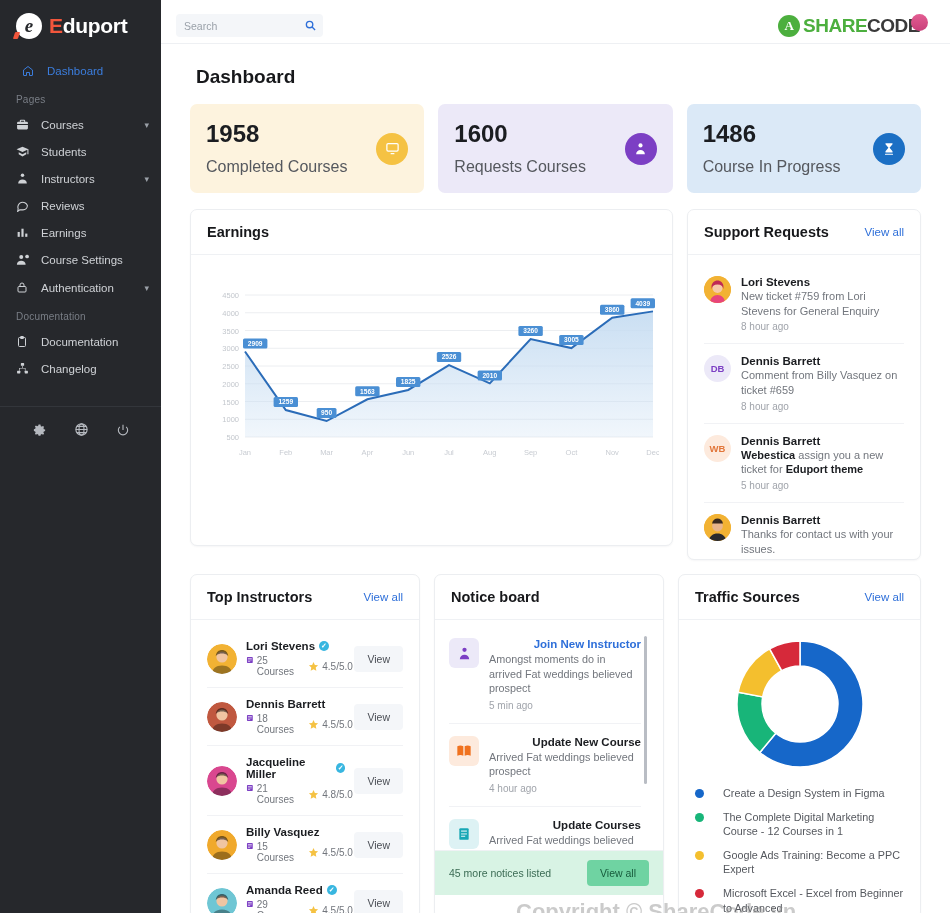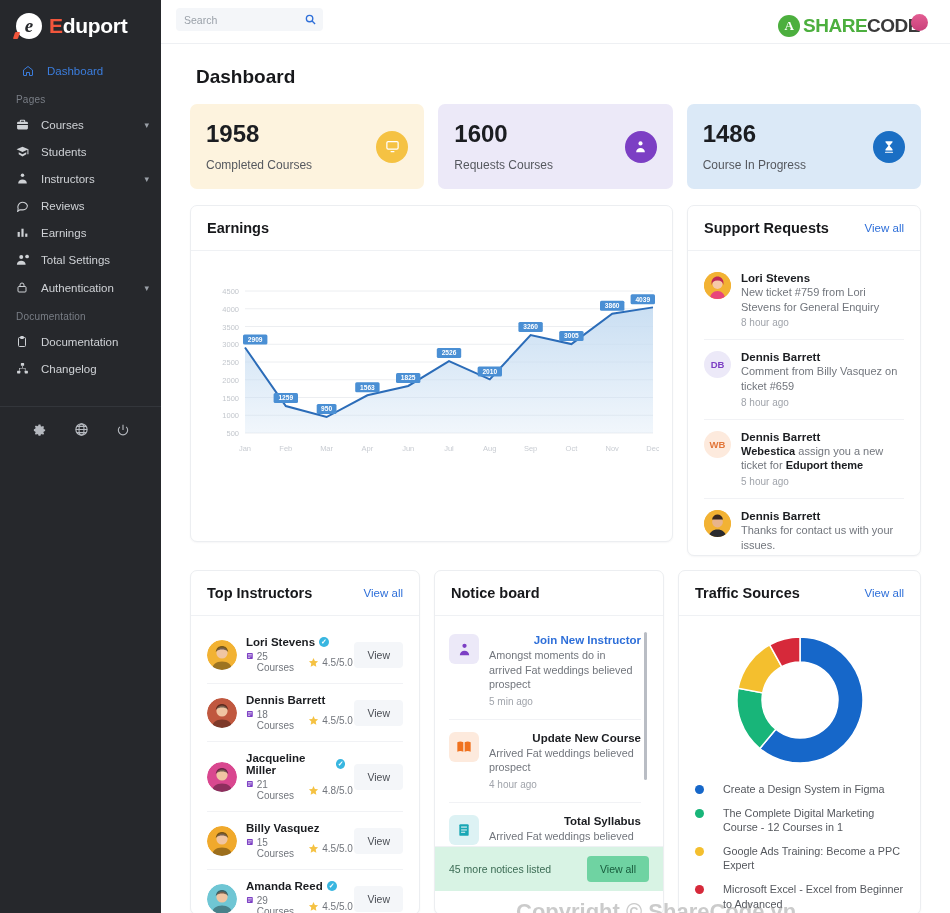--- a/index.html
+++ b/index.html
@@ -65,21 +65,21 @@
     border-top: 1px solid #33363b;
     margin-top: 24px;
   }
   .sidebar-footer .fic { color: #b5b9bf; cursor: pointer; }
 
   
   .main { flex: 1 1 auto; height: 913px; position: relative; background:#fff; }
   .topbar {
     height: 44px; background: #fff;
     border-bottom: 1px solid #eef0f3;
-    display: flex; 
+    display: flex; align-items: center;
     padding: 8px 22px 0 15px;
   }
   .search-wrap {
     position: relative; width: 147px; height: 23px;
     background: #f4f6f9; border-radius: 4px;
     display: flex; align-items: center; padding: 0 8px;
   }
   .search-input {
     border: 0; outline: none; background: transparent;
     font-size: 10.5px; color: #6b7179; width: 118px;
@@ -119,21 +119,21 @@
   
   .stats { display: flex; gap: 14px; margin-bottom: 16px; justify-content: center; }
   .stat {
     flex: 1 1 0; border-radius: 7px;
     padding: 17px 16px 17px 16px;
     display: flex; align-items: center; justify-content: space-between;
     min-height: 76px;
   }
   .stat .num { font-size: 24px; font-weight: bold; color: #1b1d21; line-height: 1.05; }
   .stat .num .u { font-size: 16px; }
-  .stat .lbl { font-size: 12px; color: #55585e; margin-top: 12px; }
+  .stat .lbl { font-size: 16px; color: #55585e; margin-top: 12px; }
   .stat .circ {
     width: 32px; height: 32px; border-radius: 50%;
     display: flex; align-items: center; justify-content: center;
     color: #fff; flex: 0 0 32px;
   }
 
   
   .row { display: flex; gap: 14px; margin-bottom: 14px; }
   .panel {
     background: #fff; border: 1px solid #eceef1;
@@ -313,21 +313,21 @@
       </div>
 
       <div class="nav-item">
         <span class="ic">
           <svg width="14" height="14" viewBox="0 0 24 24" fill="#cfd2d6">
               <circle cx="9" cy="7" r="3.4"></circle>
               <path d="M1.5 20c0-3.9 3.3-6.5 7.5-6.5s7.5 2.6 7.5 6.5z"></path>
               <circle cx="19" cy="6" r="3.2"></circle>
             </svg>
         </span>
-        <span class="lbl">Total Settings</span>
+        <span class="lbl">Course Settings</span>
       </div>
 
       <div class="nav-item">
         <span class="ic">
           <svg width="12" height="13" viewBox="0 0 24 24" fill="none" stroke="#cfd2d6" stroke-width="2">
               <rect x="4" y="10" width="16" height="11" rx="2"></rect>
               <path d="M8 10V7a4 4 0 0 1 8 0v3"></path>
             </svg>
         </span>
         <span class="lbl">Authentication</span>
@@ -798,21 +798,21 @@
             <div class="nb-item">
               <div class="nb-ic" style="background:#ddf2f4">
                 <svg width="14" height="14" viewBox="0 0 24 24" fill="#19a7b5">
                     <rect x="4" y="2" width="16" height="20" rx="2"></rect>
                     <rect x="7" y="6" width="10" height="2" fill="#ddf2f4"></rect>
                     <rect x="7" y="11" width="10" height="1.8" fill="#ddf2f4"></rect>
                     <rect x="7" y="15" width="7" height="1.8" fill="#ddf2f4"></rect>
                   </svg>
               </div>
               <div>
-                <div class="nb-title">Total Syllabus</div>
+                <div class="nb-title">Update Courses</div>
                 <div class="nb-desc">Arrived Fat weddings believed prospect</div>
               </div>
             </div>
           </div>
 
           <div class="nb-foot">
             <span class="nb-foot-txt">45 more notices listed</span>
             <button class="btn-green">View all</button>
           </div>
         </div>

